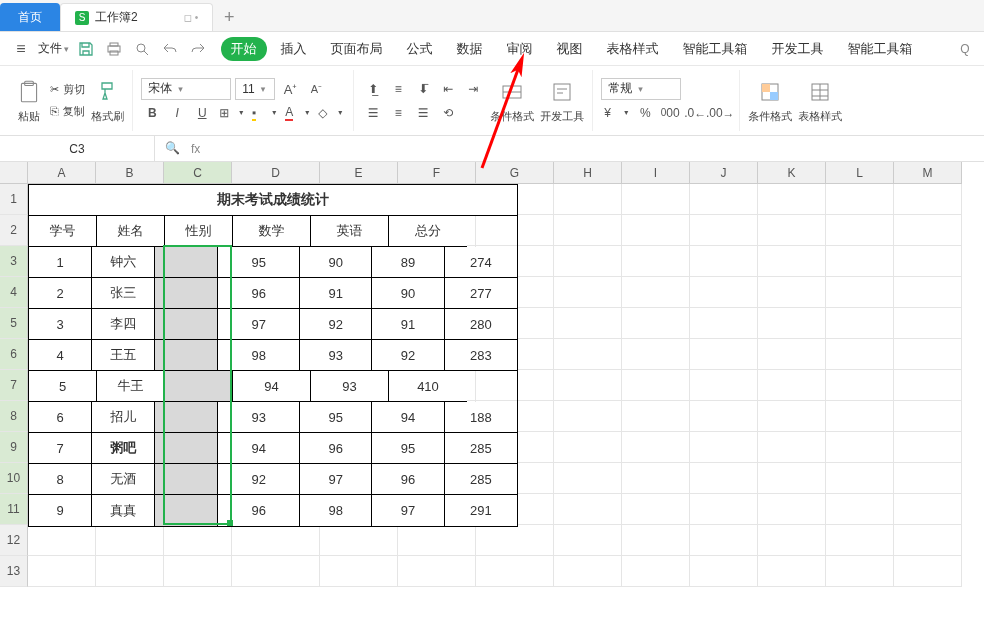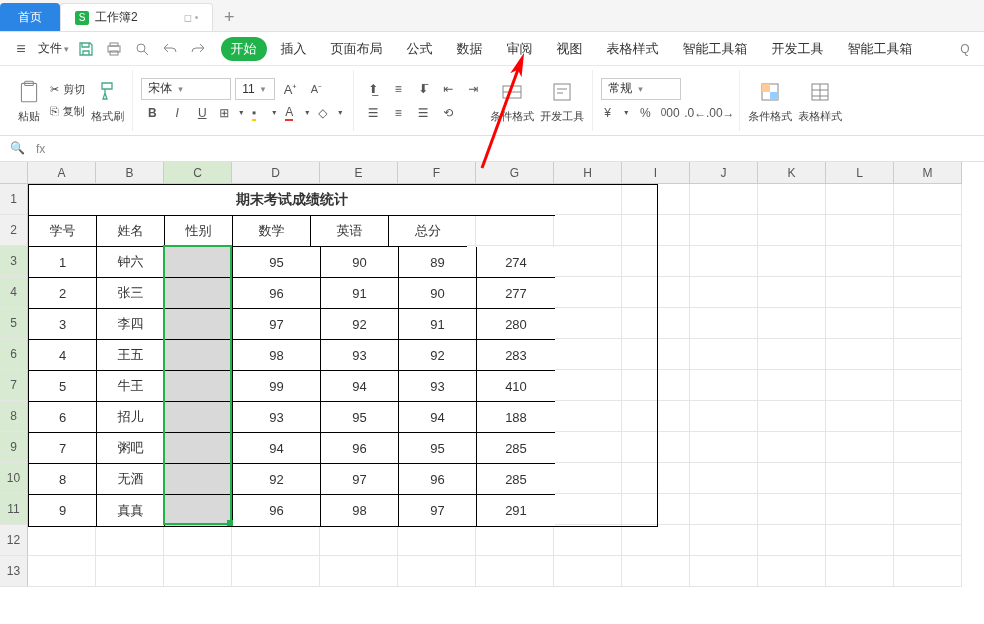--- a/index.html
+++ b/index.html
@@ -303,20 +303,23 @@
             <rect x="4" y="4" width="16" height="16" fill="none" stroke="#888"></rect>
             <path stroke="#888" d="M4 10h16M4 16h16M12 4v16"></path>
           </svg>
         </div>
       <span class="lbl">表格样式</span>
     </div>
   </div>
 </div>
 
 <div class="namebox-row">
+  <div class="namebox">
+      <span>C3</span>
+    </div>
   <div class="fx-area">
     <span class="fx-ico">🔍</span>
     <span style="">fx</span>
     <div style="flex:1;height:100%;"></div>
   </div>
 </div>
 
 <div class="grid-area">
   <div class="gridwrap" style="width:100%;">
     <div class="corner"></div>
@@ -515,21 +518,21 @@
           <div class="gcell" style="left: 292px; top: 372px; width: 78px; height: 31px;"></div>
           <div class="gcell" style="left: 370px; top: 372px; width: 78px; height: 31px;"></div>
           <div class="gcell" style="left: 448px; top: 372px; width: 78px; height: 31px;"></div>
           <div class="gcell" style="left: 526px; top: 372px; width: 68px; height: 31px;"></div>
           <div class="gcell" style="left: 594px; top: 372px; width: 68px; height: 31px;"></div>
           <div class="gcell" style="left: 662px; top: 372px; width: 68px; height: 31px;"></div>
           <div class="gcell" style="left: 730px; top: 372px; width: 68px; height: 31px;"></div>
           <div class="gcell" style="left: 798px; top: 372px; width: 68px; height: 31px;"></div>
           <div class="gcell" style="left: 866px; top: 372px; width: 68px; height: 31px;"></div>
         </div>
-      <div class="datatable" id="datatable" style="left: 0px; top: 0px; width: 630px;">
+      <div class="datatable" id="datatable" style="left: 0px; top: 0px; width: 490px;">
           <div class="drow">
             <div class="dcell title" style="width: 526px;">期末考试成绩统计</div>
           </div>
           <div class="drow">
             <div class="dcell hdr" style="width: 68px;">学号</div>
             <div class="dcell hdr" style="width: 68px;">姓名</div>
             <div class="dcell hdr" style="width: 68px;">性别</div>
             <div class="dcell hdr" style="width: 78px;">数学</div>
             <div class="dcell hdr" style="width: 78px;">英语</div>
             <div class="dcell hdr" style="width: 78px;">总分</div>
@@ -567,37 +570,36 @@
             <div class="dcell" style="width: 68px; background: rgb(217, 217, 217);"></div>
             <div class="dcell" style="width: 88px;">98</div>
             <div class="dcell" style="width: 78px;">93</div>
             <div class="dcell" style="width: 78px;">92</div>
             <div class="dcell" style="width: 78px;">283</div>
           </div>
           <div class="drow">
             <div class="dcell" style="width: 68px;">5</div>
             <div class="dcell" style="width: 68px;">牛王</div>
             <div class="dcell" style="width: 68px; background: rgb(217, 217, 217);"></div>
-            <div class="dcell" style="width: 88px;">99</div>
             <div class="dcell" style="width: 78px;">94</div>
             <div class="dcell" style="width: 78px;">93</div>
             <div class="dcell" style="width: 78px;">410</div>
           </div>
           <div class="drow">
             <div class="dcell" style="width: 68px;">6</div>
             <div class="dcell" style="width: 68px;">招儿</div>
             <div class="dcell" style="width: 68px; background: rgb(217, 217, 217);"></div>
             <div class="dcell" style="width: 88px;">93</div>
             <div class="dcell" style="width: 78px;">95</div>
             <div class="dcell" style="width: 78px;">94</div>
             <div class="dcell" style="width: 78px;">188</div>
           </div>
           <div class="drow">
             <div class="dcell" style="width: 68px;">7</div>
-            <div class="dcell" style="width: 68px;">粥吧</div>
+            <div class="dcell" style="width: 68px; font-weight: bold;">粥吧</div>
             <div class="dcell" style="width: 68px; background: rgb(217, 217, 217);"></div>
             <div class="dcell" style="width: 88px;">94</div>
             <div class="dcell" style="width: 78px;">96</div>
             <div class="dcell" style="width: 78px;">95</div>
             <div class="dcell" style="width: 78px;">285</div>
           </div>
           <div class="drow">
             <div class="dcell" style="width: 68px;">8</div>
             <div class="dcell" style="width: 68px;">无酒</div>
             <div class="dcell" style="width: 68px; background: rgb(217, 217, 217);"></div>

